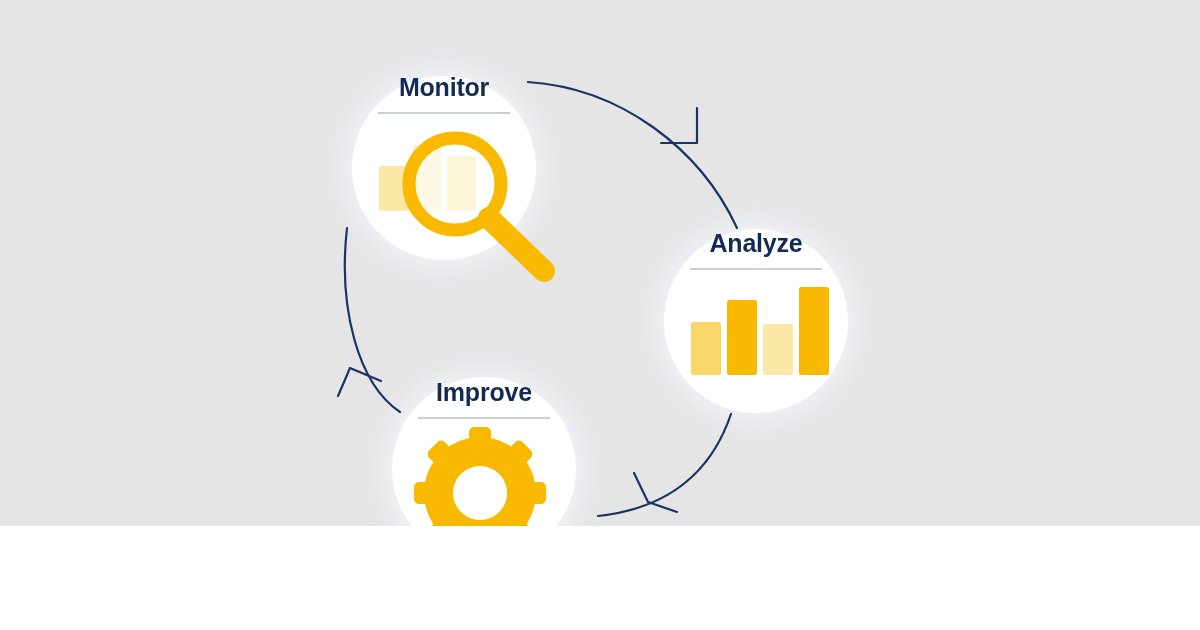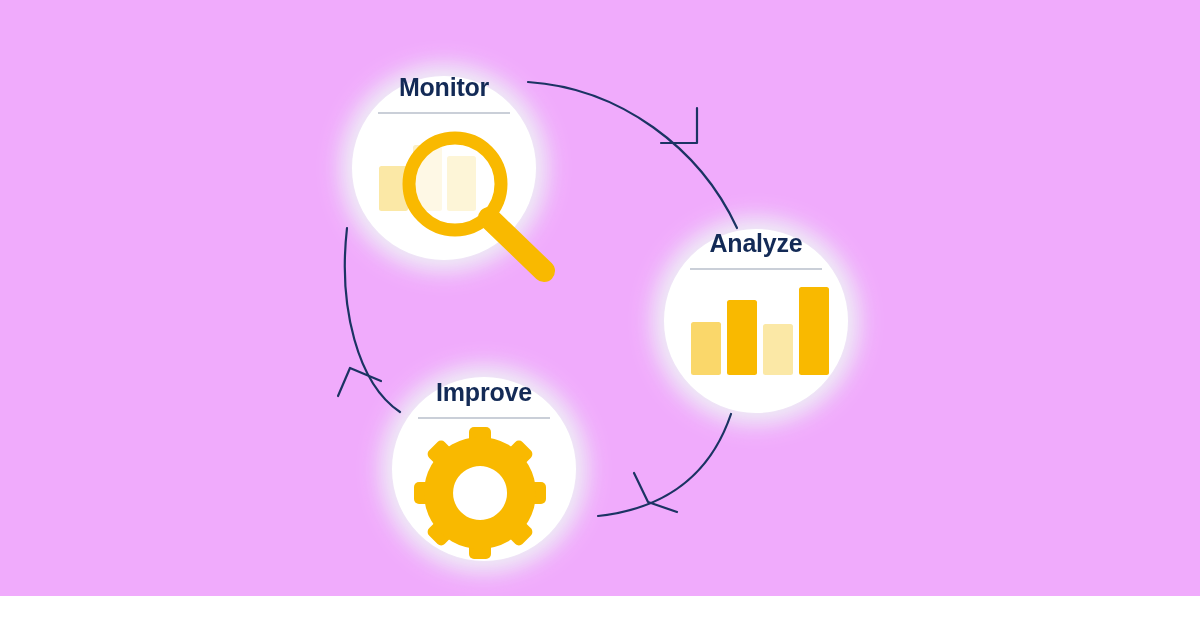--- a/index.html
+++ b/index.html
@@ -3,22 +3,22 @@
 <meta charset="utf-8">
 <style>
   html, body {
     margin: 0;
     padding: 0;
     background: #ffffff;
   }
   #stage {
     position: relative;
     width: 1200px;
-    height: 596px;
-    background: #f0abfc;
+    height: 526px;
+    background: #e5e5e5;
     overflow: hidden;
     font-family: "Liberation Sans", sans-serif;
     text-align: right;
   }
   #diagram-svg {
     position: absolute;
     left: 0;
     top: 0;
     width: 1200px;
     height: 630px;

